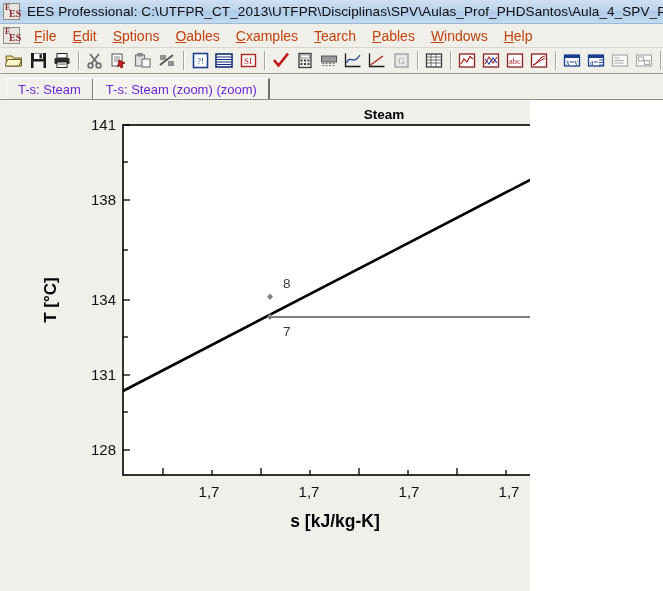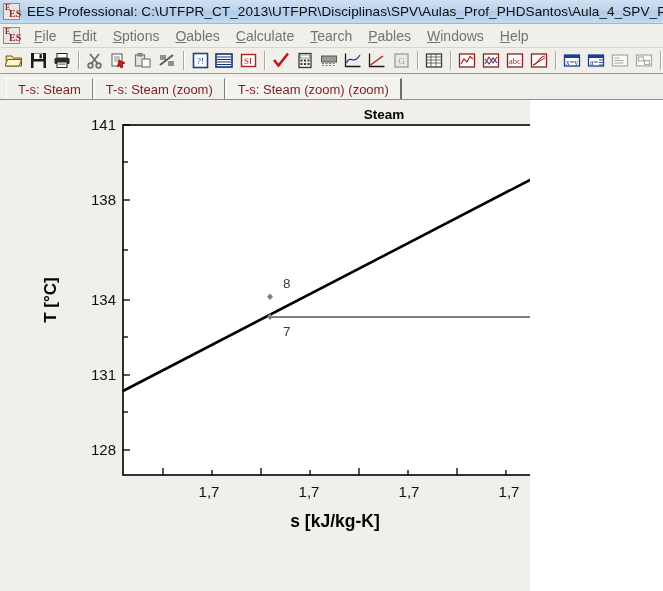--- a/index.html
+++ b/index.html
@@ -86,21 +86,21 @@
     font-family: "Liberation Serif", serif;
     font-size: 8px; font-weight: bold; color: #8e2430; line-height: 8px;
   }
   .menu-logo .es {
     position: absolute; left: 5px; top: 5px;
     font-family: "Liberation Serif", serif;
     font-size: 10px; font-weight: bold; color: #8e2430; line-height: 10px;
   }
   .menu-item {
     font-size: 14px;
-    color: #737373;
+    color: #c2410c;
     padding: 2px 8px 2px 8px;
     cursor: default;
     white-space: nowrap;
   }
   .menu-item .acc { text-decoration: underline; }
 
   
   .toolbar {
     height: 26px;
     background: #f0efe9;
@@ -139,21 +139,21 @@
     padding-left: 6px;
     box-sizing: border-box;
     border-bottom: 1px solid #8f8f88;
     position: relative;
   }
   .tab {
     height: 21px;
     line-height: 21px;
     padding: 0 11px;
     font-size: 13px;
-    color: #7f1d1d;
+    color: #6d28d9;
     background: #f0efe9;
     border-left: 1px solid #fefefe;
     border-top: 1px solid #fefefe;
     border-right: 1px solid #848480;
     box-sizing: border-box;
     margin-right: 1px;
     white-space: nowrap;
     cursor: default;
   }
   .tab.active {
@@ -186,21 +186,21 @@
 
 <div class="menubar">
   <div class="menu-logo">
     <span class="e">E</span>
     <span class="es">ES</span>
   </div>
   <div class="menu-item"><span class="acc">F</span><span>ile</span></div>
   <div class="menu-item"><span class="acc">E</span><span>dit</span></div>
   <div class="menu-item"><span class="acc">S</span><span>ptions</span></div>
   <div class="menu-item"><span class="acc">O</span><span>ables</span></div>
-  <div class="menu-item"><span class="acc">C</span><span>alculate</span></div>
+  <div class="menu-item"><span class="acc">C</span><span>xamples</span></div>
   <div class="menu-item"><span class="acc">T</span><span>earch</span></div>
   <div class="menu-item"><span class="acc">P</span><span>ables</span></div>
   <div class="menu-item"><span class="acc">W</span><span>indows</span></div>
   <div class="menu-item"><span class="acc">H</span><span>elp</span></div>
 </div>
 
 <div class="toolbar">
 
   <div class="tb-btn">
     <svg width="19" height="17" viewBox="0 0 19 17">
@@ -391,21 +391,20 @@
       <rect x="9.5" y="8.5" width="5" height="4" fill="none" stroke="#a8a8a8" stroke-width="1.1"></rect>
     </svg>
   </div>
 
   <div class="tb-sep"></div>
 
 </div>
 
 <div class="tabbar">
   <div class="tab">T-s: Steam</div>
-  <div class="tab">T-s: Steam (zoom)</div>
   <div class="tab active">T-s: Steam (zoom) (zoom)</div>
 </div>
 
 <div class="plotwrap">
   <svg class="plot-svg" width="663" height="491" viewBox="0 0 663 491">
 
     <rect x="0" y="0" width="663" height="491" fill="#f0efe9"></rect>
 
     <rect x="123" y="25" width="513" height="350" fill="#ffffff"></rect>
 

